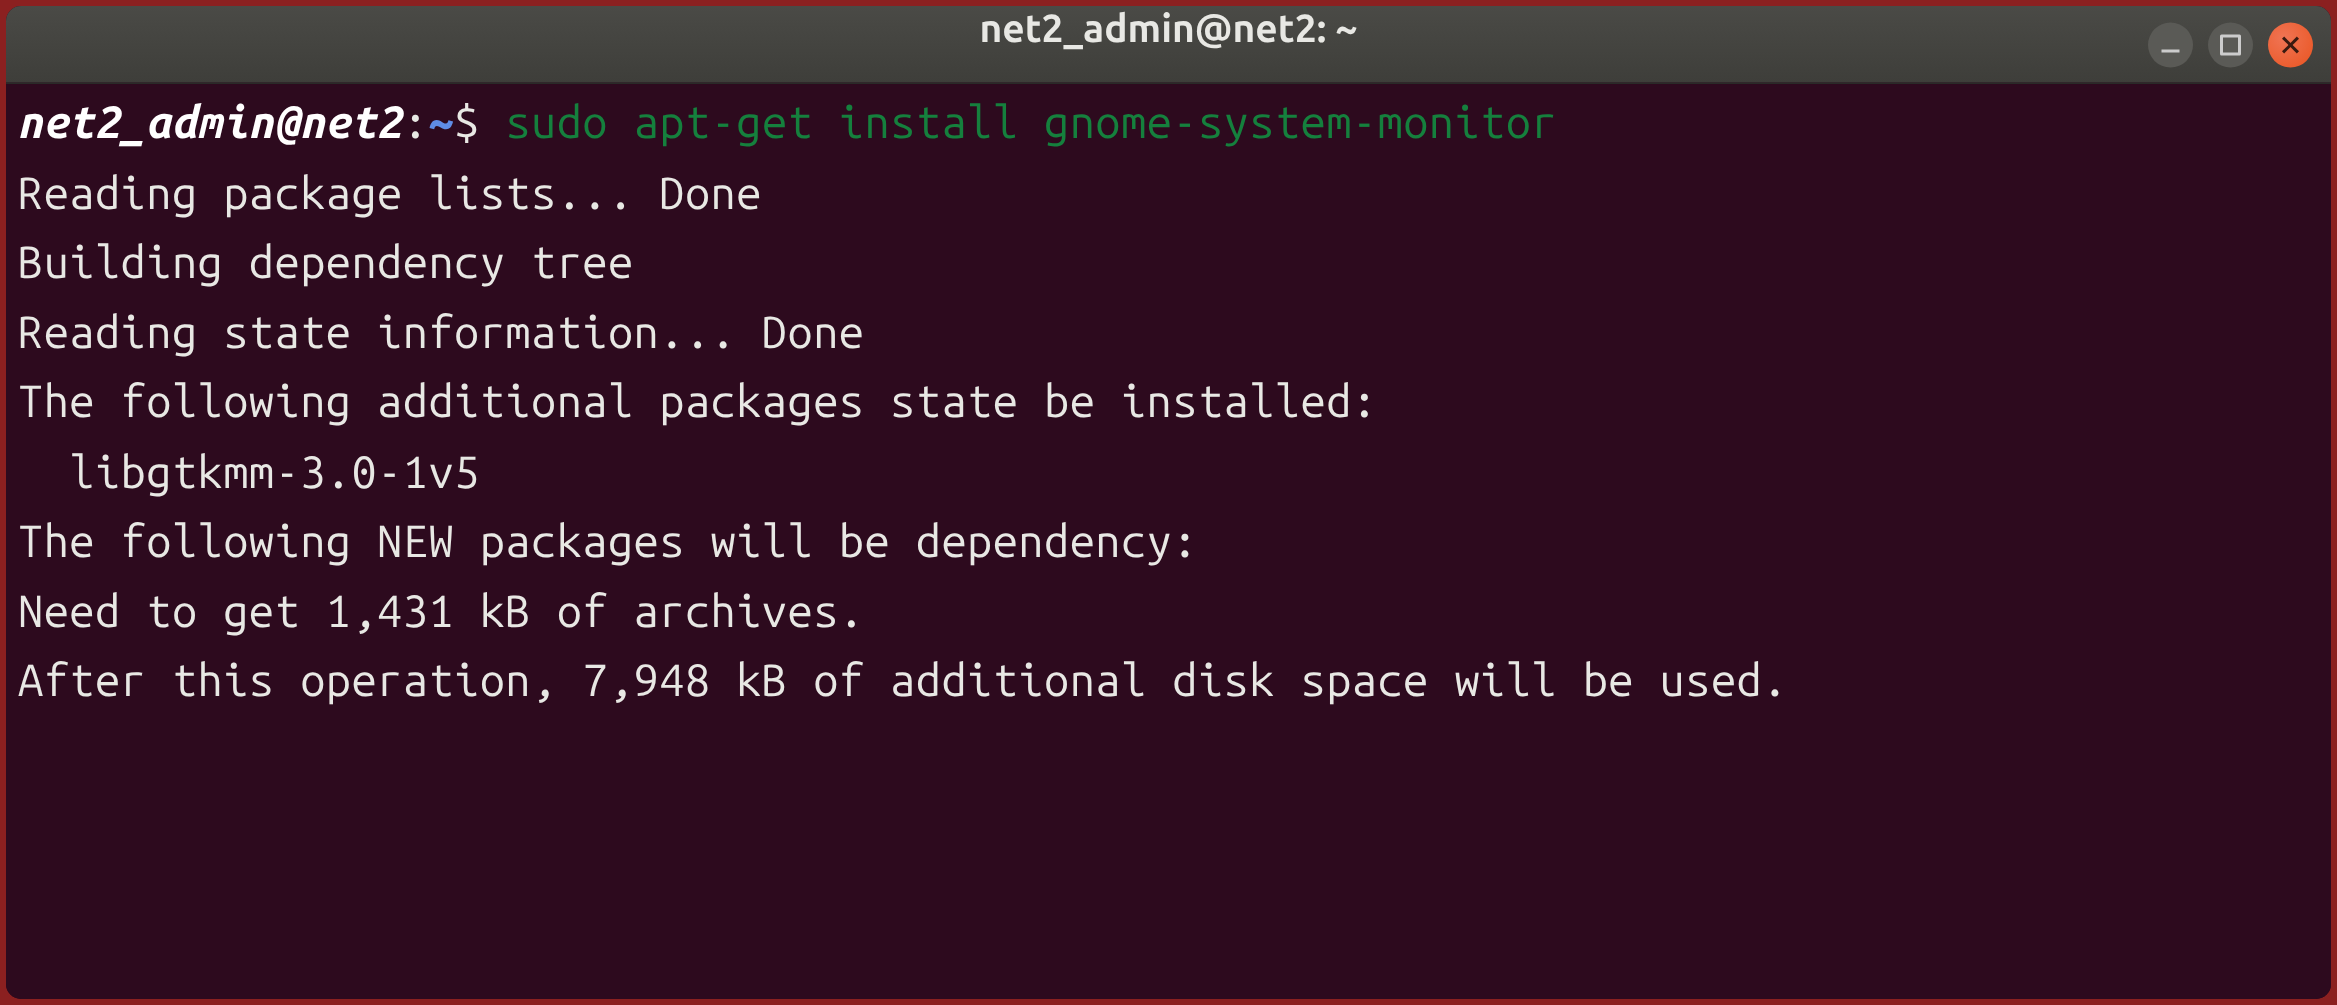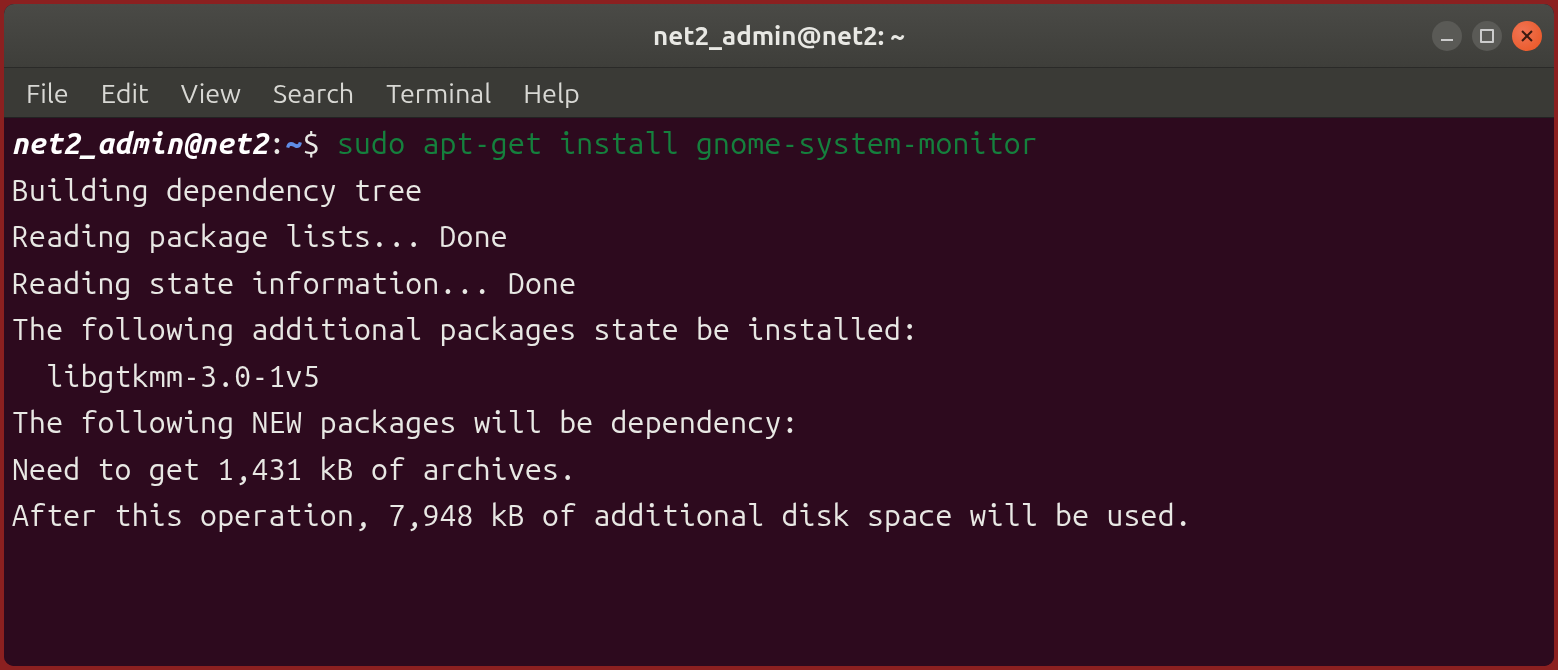--- a/index.html
+++ b/index.html
@@ -19,23 +19,22 @@
       width: 100%;
       height: 100%;
       background: #2D0A1E;
       border-radius: 10px;
       overflow: hidden;
       display: flex;
       flex-direction: column;
     }
     .titlebar {
       background: linear-gradient(to bottom, #4a4a46, #3e3e3a);
-      height: 64px;
+      height: 52px;
       display: flex;
-      align-items: center;
       justify-content: center;
       position: relative;
       border-bottom: 1px solid #2a2a28;
     }
     .titlebar-title {
       color: #e8e8e4;
       font-family: "Ubuntu", sans-serif;
       font-size: 26px;
       font-weight: 600;
     }
@@ -148,32 +147,24 @@
 
 <div class="window">
   <div class="titlebar">
     <div class="titlebar-title">net2_admin@net2: ~</div>
     <div class="window-controls">
       <div class="win-btn win-min"></div>
       <div class="win-btn win-max"></div>
       <div class="win-btn win-close"></div>
     </div>
   </div>
-  <div class="menubar">
-    <div class="menu-item">File</div>
-    <div class="menu-item">Edit</div>
-    <div class="menu-item">View</div>
-    <div class="menu-item">Search</div>
-    <div class="menu-item">Terminal</div>
-    <div class="menu-item">Help</div>
-  </div>
   <div class="terminal-body">
     <div class="prompt-line"><span class="user-host">net2_admin@net2</span><span class="dollar">:</span><span class="cwd">~</span><span class="dollar">$ </span><span class="cmd">sudo apt-get install gnome-system-monitor</span></div>
+    <div class="out-line">Reading package lists... Done</div>
     <div class="out-line">Building dependency tree</div>
-    <div class="out-line">Reading package lists... Done</div>
     <div class="out-line">Reading state information... Done</div>
     <div class="out-line">The following additional packages state be installed:</div>
     <div class="out-line">  libgtkmm-3.0-1v5</div>
     <div class="out-line">The following NEW packages will be dependency:</div>
     <div class="out-line">Need to get 1,431 kB of archives.</div>
     <div class="out-line">After this operation, 7,948 kB of additional disk space will be used.</div>
   </div>
 </div>
 
 </body></html>

